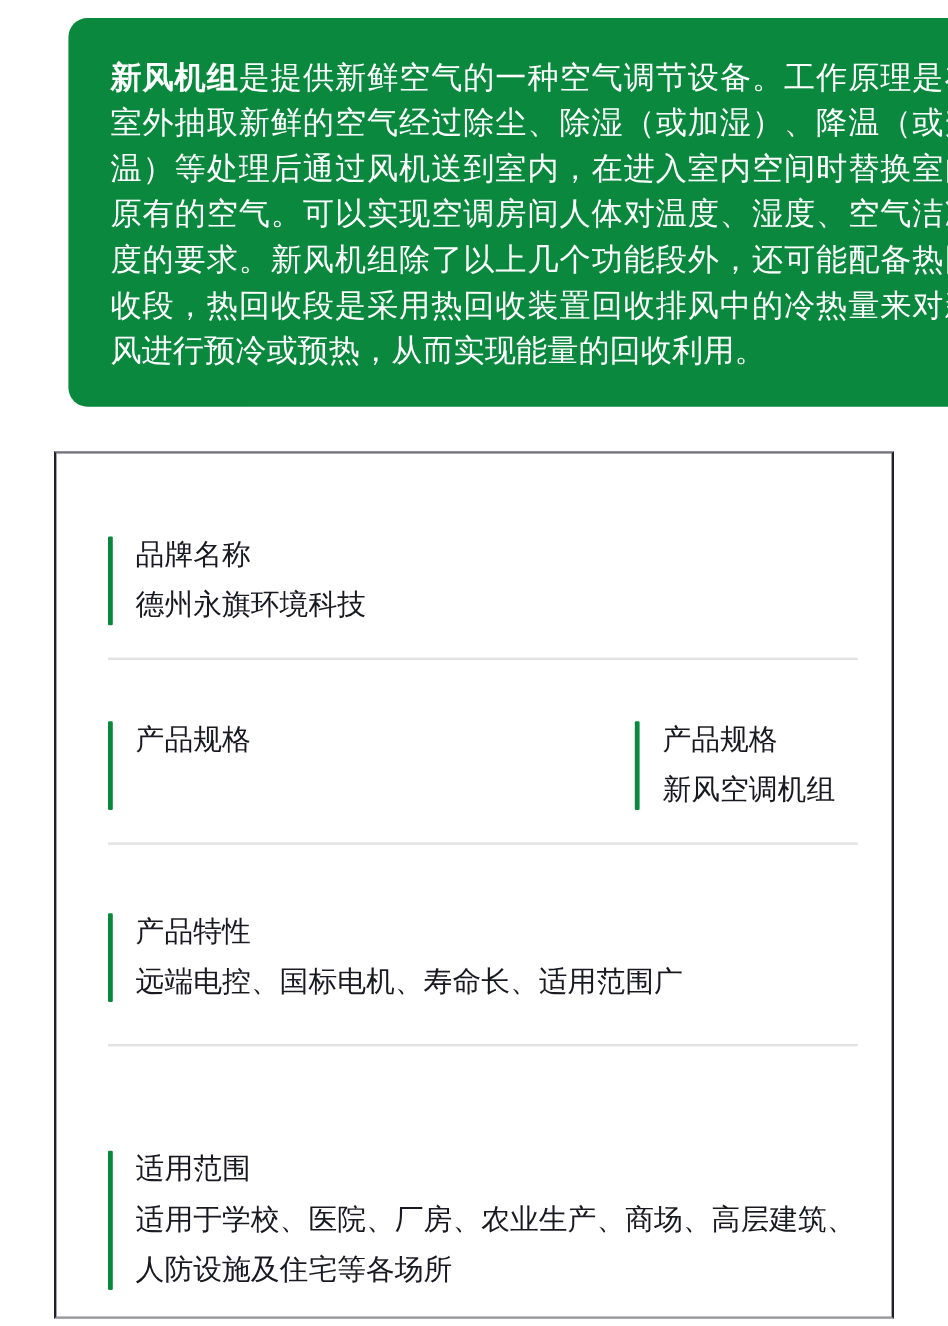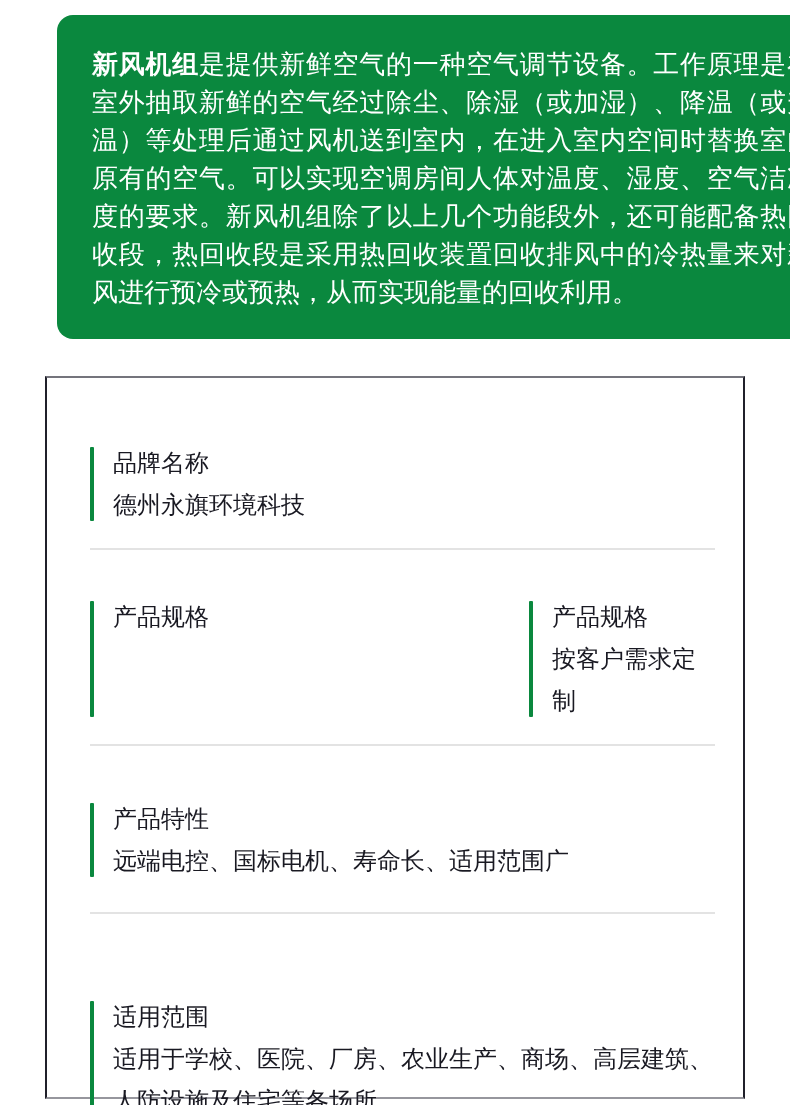--- a/index.html
+++ b/index.html
@@ -59,21 +59,21 @@
     <div class="field col1">
       <div class="bar"></div>
       <div class="ftext">
         <div>产品规格</div>
       </div>
     </div>
     <div class="field col2">
       <div class="bar"></div>
       <div class="ftext">
         <div>产品规格</div>
-        <div>按客户需求定制</div>
+        <div>新风空调机组</div>
       </div>
     </div>
   </div>
 
   <div class="divider"></div>
 
   <div class="section s3">
     <div class="field" style="flex:1">
       <div class="bar"></div>
       <div class="ftext">

